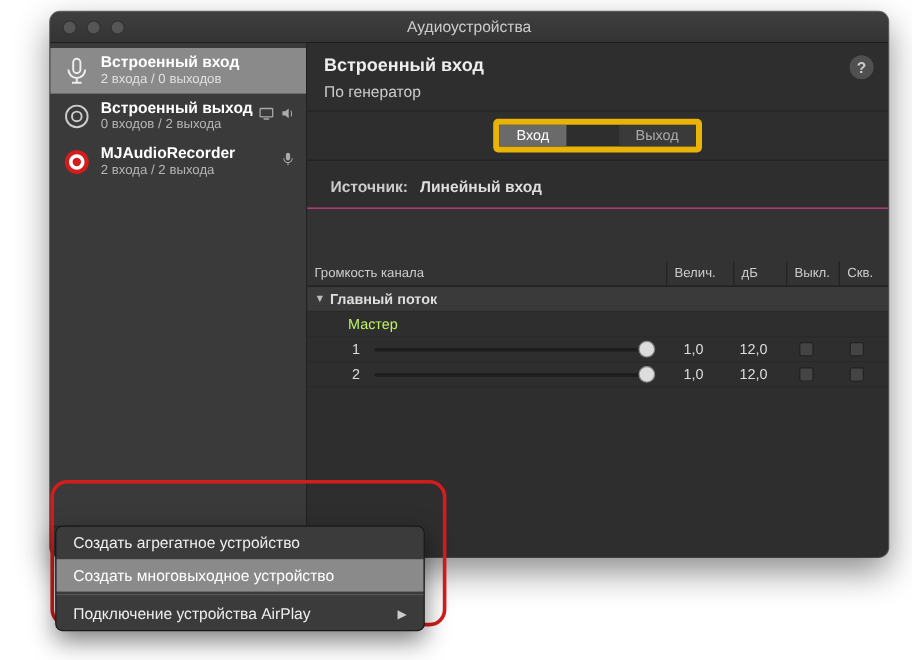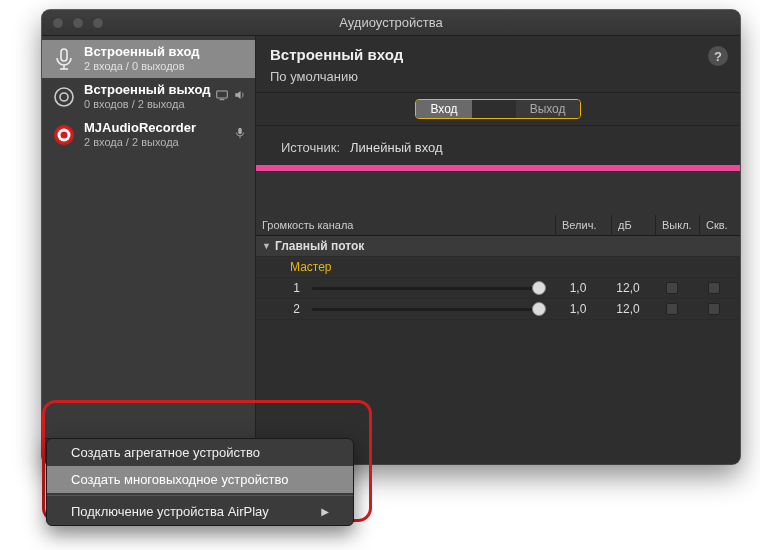--- a/index.html
+++ b/index.html
@@ -40,59 +40,59 @@
   .tbtn.dim { color:#777; }
   .tbtn svg { width:16px; height:16px; }
 
   .main { flex:1; background:#2e2e2e; display:flex; flex-direction:column; border-bottom-right-radius:8px; }
   .mheader { padding:10px 14px 8px 14px; border-bottom:1px solid #222; position:relative; }
   .mtitle { font-size:15px; font-weight:700; color:#eee; }
   .mrow { display:flex; align-items:center; gap:10px; font-size:13px; color:#ccc; margin-top:6px; }
   .help { position:absolute; right:12px; top:10px; width:20px; height:20px; border-radius:50%; background:#505050; color:#ccc; display:flex; align-items:center; justify-content:center; font-size:13px; font-weight:600; }
 
   .tabs { display:flex; justify-content:center; padding:6px 0; border-bottom:1px solid #222; }
-  .tabseg { display:flex; border:1px solid #eab308; border-radius:4px; overflow:hidden; font-size:12px;gap:44px; }
+  .tabseg { display:flex; border:5px solid #eab308; border-radius:4px; overflow:hidden; font-size:12px;gap:44px; }
   .tab { padding:2px 14px; color:#aaa; background:#3a3a3a; }
   .tab.active { background:#6a6a6a; color:#fff; }
 
-  .section { padding:8px 14px 10px 14px; border-bottom:6px solid #ec4899; font-size:13px; }
+  .section { padding:8px 14px 10px 14px; border-bottom:1px solid #ec4899; font-size:13px;font-weight:bold; }
   .frow { display:flex; align-items:center; gap:10px; margin-top:6px; }
   .label { color:#ccc; min-width:70px; text-align:right; }
   .select { background:#5a5a5a; border:1px solid #404040; border-radius:3px; padding:2px 22px 2px 8px; color:#eee; font-size:12px; position:relative; min-width:200px; }
   .select .arr { position:absolute; right:6px; top:50%; transform:translateY(-50%); display:flex; flex-direction:column; line-height:0; }
   .select .arr span { font-size:7px; color:#ddd; }
 
   .tablehead { display:flex; background:#333; border-bottom:1px solid #1a1a1a; font-size:11px; color:#ccc; }
   .tablehead > div { padding:4px 6px; border-right:1px solid #222;margin-top:44px; }
   .col-name { flex:1; }
   .col-val { width:56px; }
   .col-db { width:44px; }
   .col-mute { width:44px; }
   .col-thru { width:40px; border-right:none !important; }
 
   .tbody { font-size:12px; }
   .trow { display:flex; align-items:center; padding:3px 6px; border-bottom:1px solid #2a2a2a; }
   .trow.header { background:#3a3a3a; font-weight:600; }
   .disclose { display:inline-block; margin-right:4px; font-size:9px; color:#bbb; }
-  .chname { flex:1; display:flex; align-items:center; justify-content:flex-end; padding-right:8px; color:#eab308; }
+  .chname { flex:1; display:flex; align-items:center; justify-content:flex-end; padding-right:8px; color:#bef264; }
   .chname.left { justify-content:flex-start; padding-left:4px; }
   .slider { flex:1; display:flex; align-items:center; padding:0 6px; }
   .track { flex:1; height:3px; background:#1d1d1d; border-radius:2px; position:relative; }
   .knob { position:absolute; top:50%; transform:translate(-50%,-50%); width:14px; height:14px; border-radius:50%; background:#ddd; border:1px solid #888; }
   .cell { text-align:center; color:#ddd; }
   .cb { width:12px; height:12px; background:#444; border:1px solid #222; border-radius:2px; margin:0 auto; }
 
   
   .popup-wrap { position:absolute; left:42px; top:400px; width:330px; height:122px; border:3px solid #d31c1c; border-radius:14px; pointer-events:none; }
   .popup {
     position:absolute; left:46px; top:438px; width:308px;
     background:#3b3b3b; border:1px solid #1a1a1a; border-radius:6px; box-shadow:0 8px 20px rgba(0,0,0,0.5);
     font-size:13px; color:#eee; overflow:hidden;
   }
-  .popup .mi { padding:6px 24px; }
+  .popup .mi { padding:6px 14px; }
   .popup .mi.sel { background:#8a8a8a; color:#fff; }
   .popup .sep { height:1px; background:#555; margin:2px 0; }
   .popup .mi.sub { display:flex; align-items:center; justify-content:space-between; }
   .popup .mi.sub .tri { font-size:10px; color:#ccc; }
 </style>
 </head>
 <body>
 
 <div class="window">
   <div class="titlebar">
@@ -178,21 +178,21 @@
             </svg>
           <span style="font-size:9px; margin-left:2px;">▾</span>
         </span>
       </div>
     </div>
 
     <div class="main">
       <div class="mheader">
         <div class="mtitle">Встроенный вход</div>
         <div class="mrow">
-          <span>По умолчанию</span>
+          <span>По генератор</span>
         </div>
         <div class="help">?</div>
       </div>
 
       <div class="tabs">
         <div class="tabseg">
           <div class="tab active">Вход</div>
           <div class="tab">Выход</div>
         </div>
       </div>

